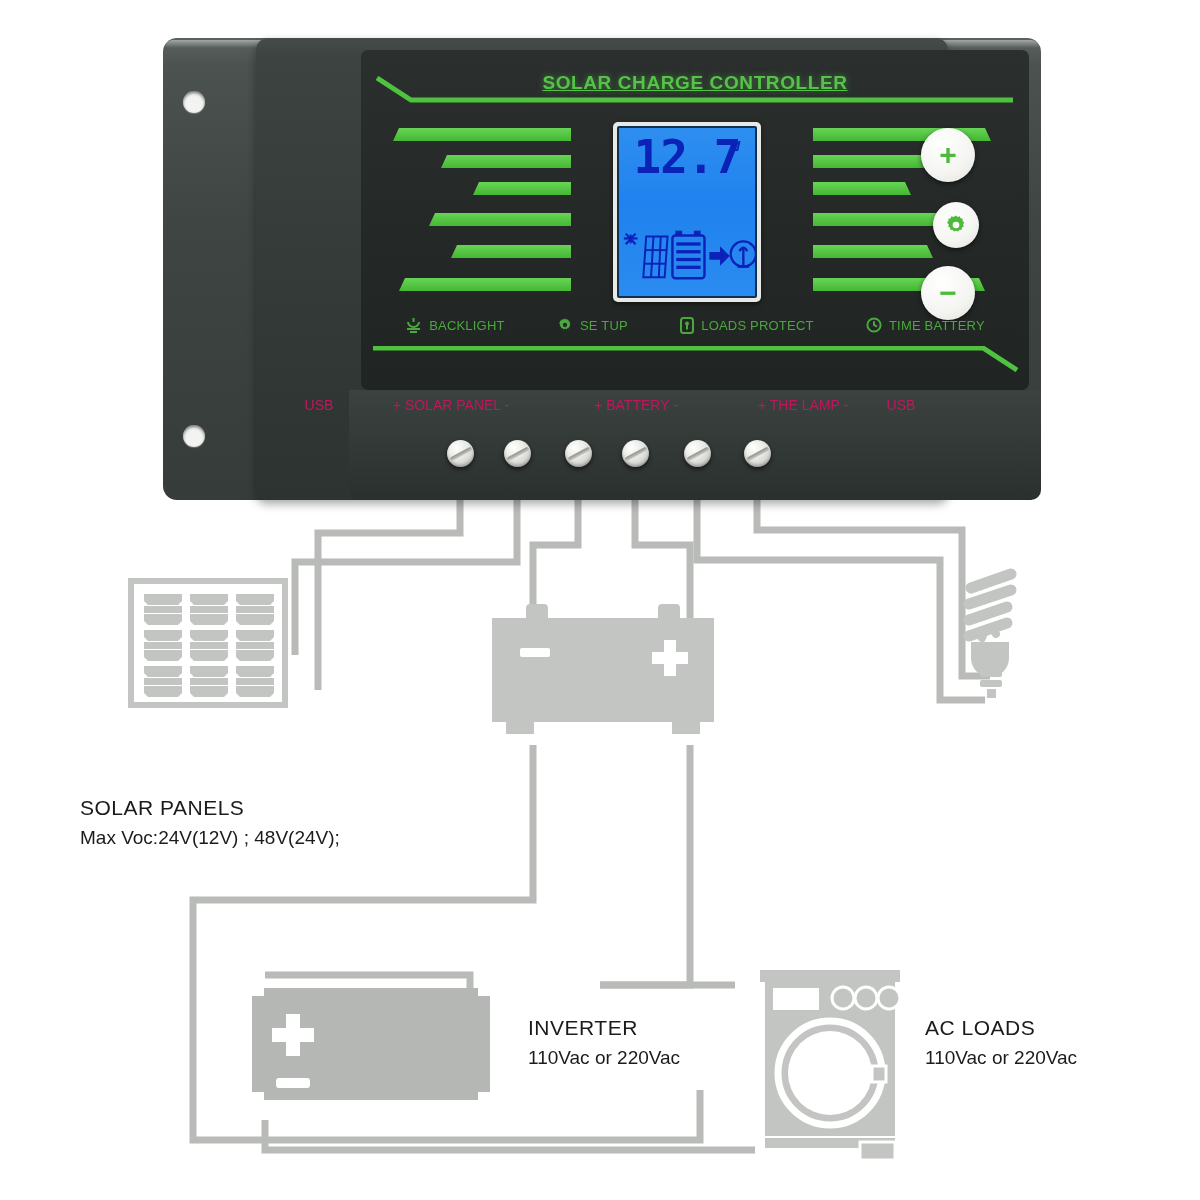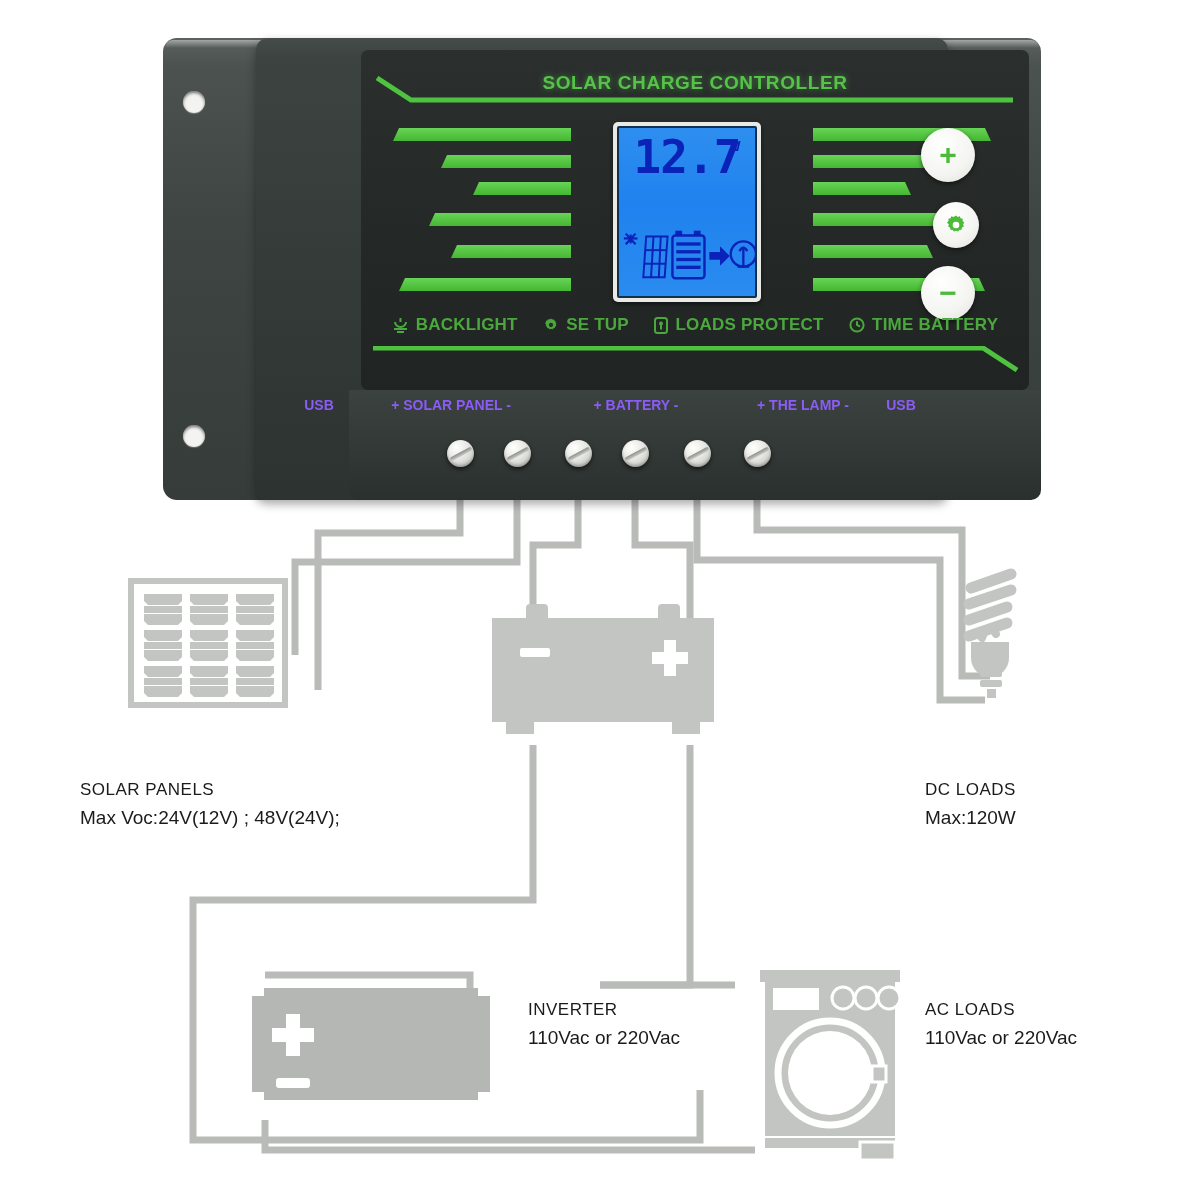--- a/index.html
+++ b/index.html
@@ -47,20 +47,21 @@
     border-radius:7px;
   }
 
   .title-line{position:absolute;left:14px;top:26px;width:640px;height:30px;}
   .title-line svg{display:block;}
   .ctrl-title{
     position:absolute;left:0;top:22px;width:668px;text-align:center;
     color:#56c24a;font-size:19px;font-weight:bold;letter-spacing:.6px;
     text-shadow:0 0 6px rgba(86,194,74,.55);
     font-family:"Liberation Sans", sans-serif;
+    text-decoration:underline;
   }
 
   
   .stripes{position:absolute;top:78px;height:168px;}
   .stripes.left{left:30px;width:180px;}
   .stripes.right{left:452px;width:180px;}
   .bar{
     position:absolute;height:13px;
     background:linear-gradient(180deg,#67d455 0%,#45b733 100%);
     box-shadow:0 1px 0 rgba(0,0,0,.35);
@@ -105,32 +106,32 @@
   .btn-minus{left:560px;top:216px;width:54px;height:54px;}
   .glyph-pm{color:#4cbb3a;font-size:30px;font-weight:bold;line-height:1;font-family:"Liberation Sans", sans-serif;}
 
   
   .feature-row{
     position:absolute;left:0;top:262px;width:668px;height:26px;
     display:flex;align-items:center;justify-content:space-around;padding:0 18px;box-sizing:border-box;
   }
   .feature{display:flex;align-items:center;gap:7px;}
   .feature-label{
-    color:#4aa83c;font-size:17px;font-weight:bold;letter-spacing:.2px;
+    color:#4aa83c;font-size:13px;font-weight:normal;letter-spacing:.2px;
     font-family:"Liberation Sans", sans-serif;white-space:nowrap;
   }
   .bottom-angle{position:absolute;left:10px;top:296px;width:648px;height:26px;}
 
   
   .term-strip{
     position:absolute;left:105px;top:352px;width:668px;height:32px;
     display:flex;align-items:center;
   }
   .term-lbl{
-    color:#8b5cf6;font-size:14px;font-weight:bold;white-space:nowrap;
+    color:#be185d;font-size:14px;font-weight:normal;white-space:nowrap;
     font-family:"Liberation Sans", sans-serif;text-align:center;
   }
 
   
   .ctrl-lower{
     position:absolute;left:93px;top:352px;width:692px;height:110px;
     background:linear-gradient(180deg,#3b423f 0%,#343b38 40%,#2a302e 100%);
     border-radius:0 0 10px 10px;
   }
   .screw{
@@ -150,21 +151,21 @@
   
   .dev{position:absolute;}
   .panel-dev{left:128px;top:578px;}
   .battery-dev{left:478px;top:604px;}
   .lamp-dev{left:955px;top:560px;}
   .inverter-dev{left:250px;top:978px;}
   .washer-dev{left:755px;top:966px;}
 
   
   .cap{position:absolute;font-family:"Liberation Sans", sans-serif;color:#1b1b1b;}
-  .cap-title{font-size:17px;letter-spacing:.5px;white-space:nowrap;}
+  .cap-title{font-size:21px;letter-spacing:.5px;white-space:nowrap;margin-top:16px;}
   .cap-sub{font-size:19px;white-space:nowrap;margin-top:7px;}
   .cap-solar{left:80px;top:780px;}
   .cap-battery{left:528px;top:780px;}
   .cap-dc{left:925px;top:780px;}
   .cap-inverter{left:528px;top:1000px;}
   .cap-ac{left:925px;top:1000px;}
 </style>
 </head>
 <body>
 
@@ -486,24 +487,20 @@
       <rect x="105" y="176" width="35" height="18" fill="#c3c5c2" stroke="#ffffff" stroke-width="3"></rect>
     </svg>
   </div>
 
   <div class="cap cap-solar">
     <div class="cap-title">SOLAR  PANELS</div>
     <div class="cap-sub">Max  Voc:24V(12V) ; 48V(24V);</div>
   </div>
 
 
-  <div class="cap cap-dc">
-    <div class="cap-title">DC  LOADS</div>
-    <div class="cap-sub">Max:120W</div>
-  </div>
 
   <div class="cap cap-inverter">
     <div class="cap-title">INVERTER</div>
     <div class="cap-sub">110Vac  or  220Vac</div>
   </div>
 
   <div class="cap cap-ac">
     <div class="cap-title">AC  LOADS</div>
     <div class="cap-sub">110Vac  or  220Vac</div>
   </div>

